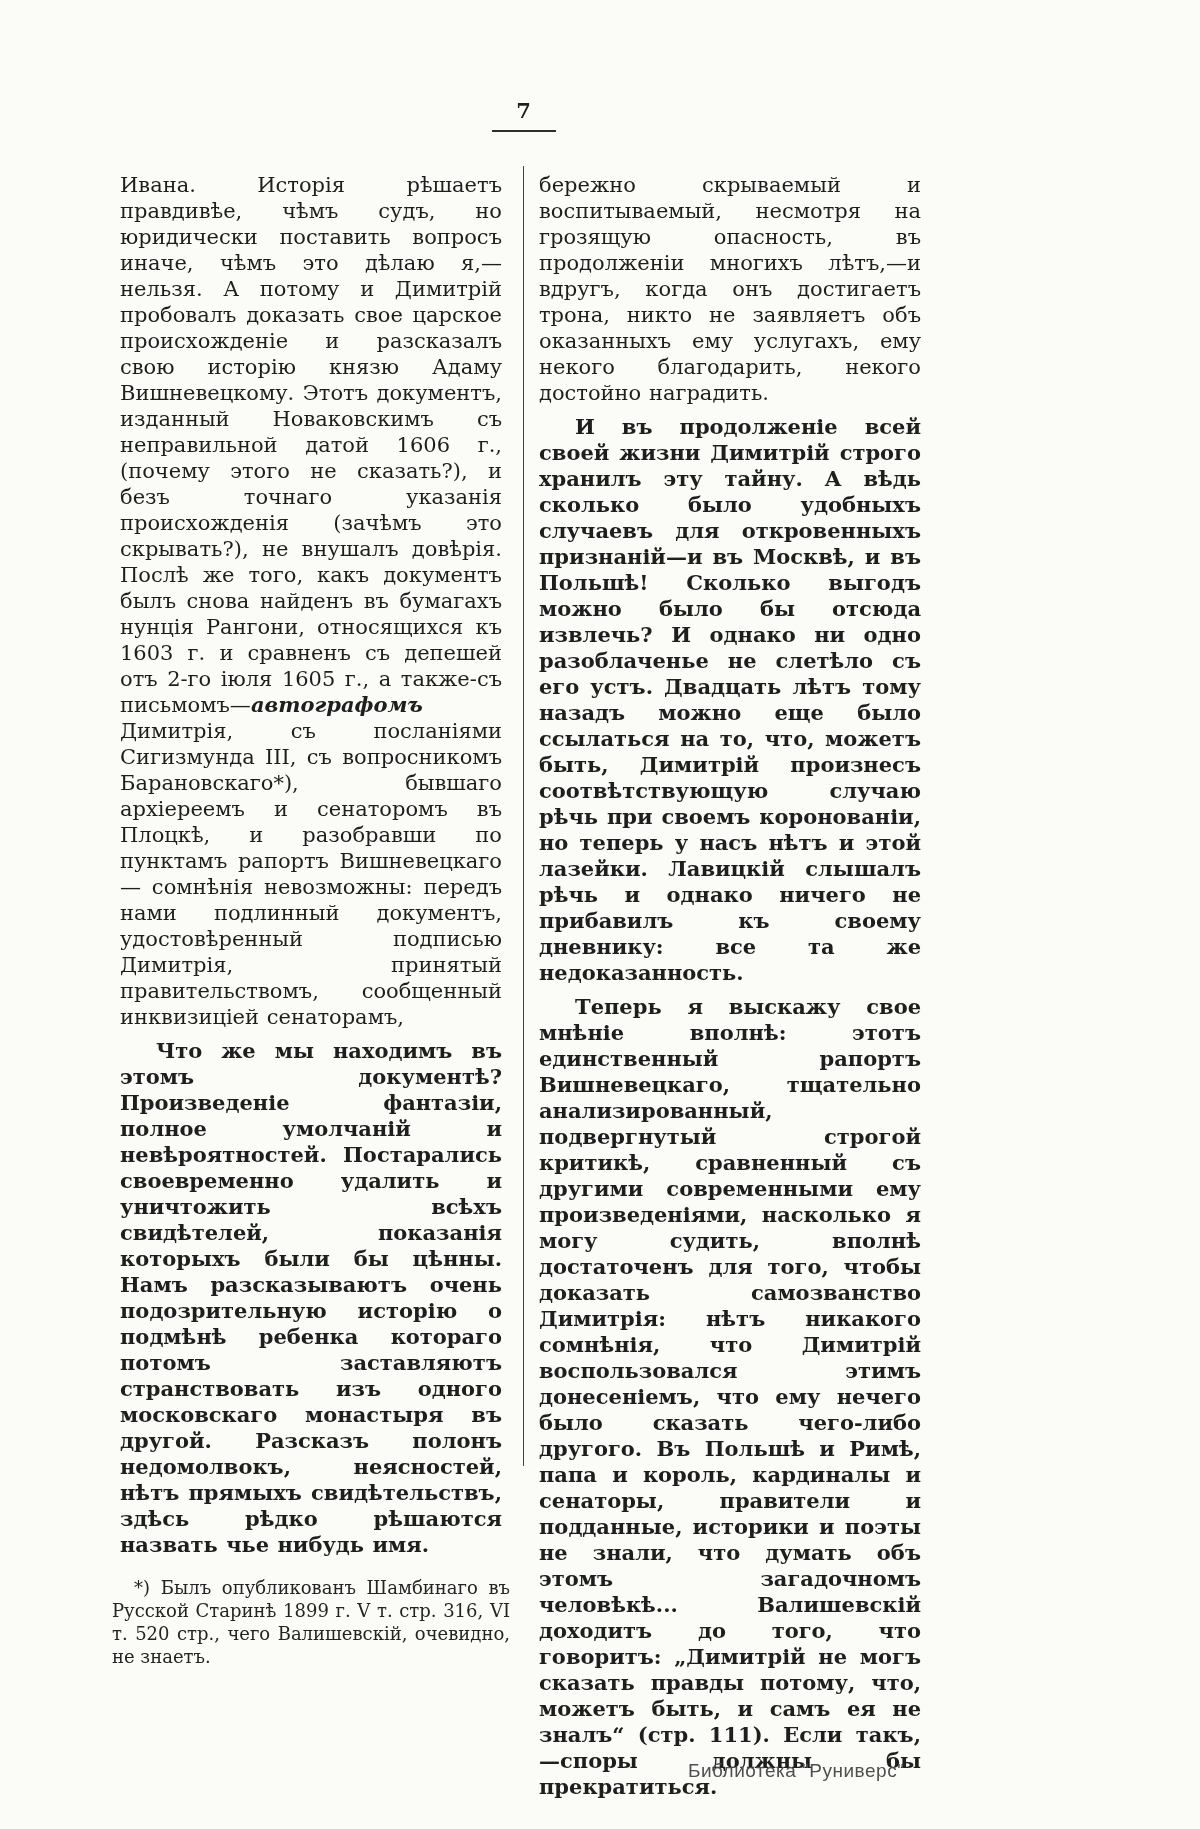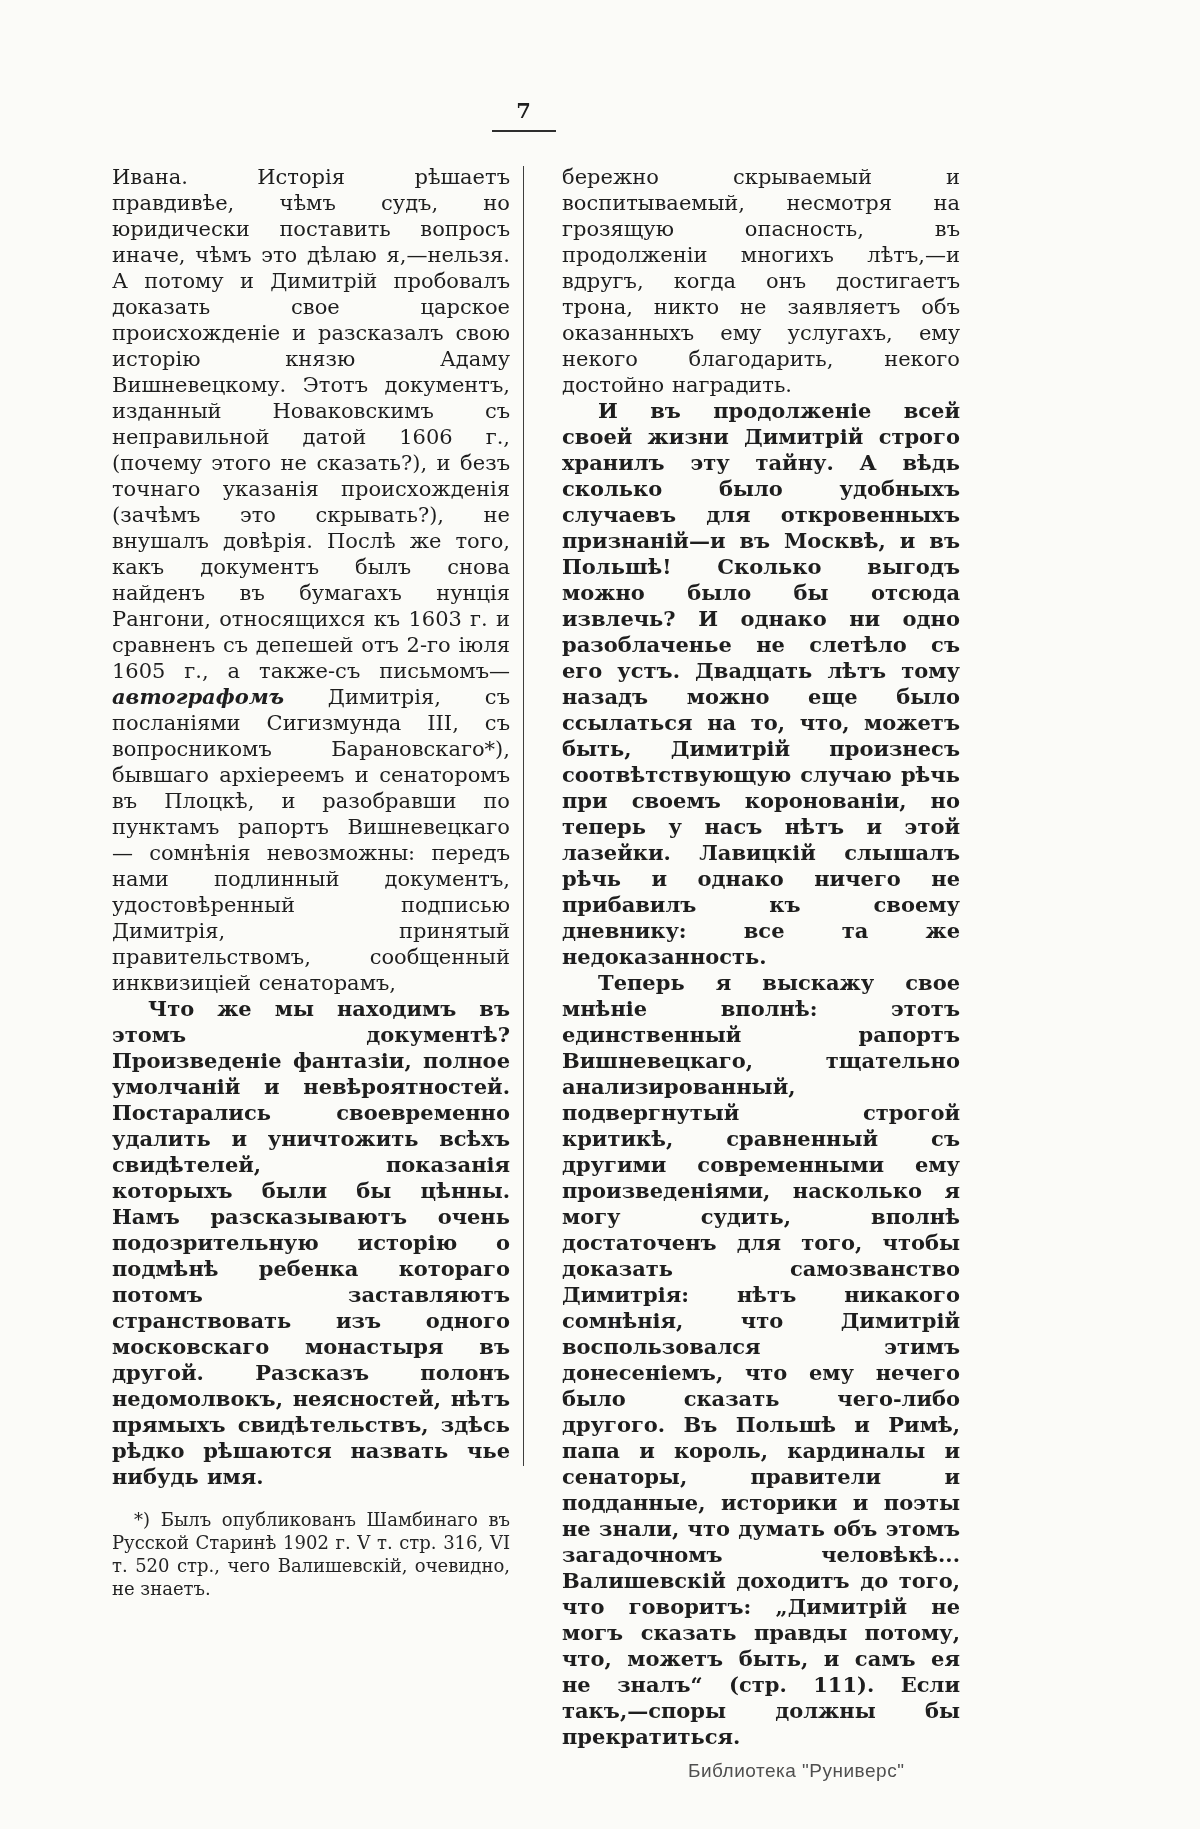--- a/index.html
+++ b/index.html
@@ -49,23 +49,23 @@
     width: 1px;
     height: 1300px;
     background: #3e3e3e;
   }
   .col {
     position: absolute;
     top: 0;
     width: 398px;
   }
   .col-left  { left: 0; }
-  .col-right { left: 450px; }
+  .col-right { left: 419px; }
   .para {
-    margin: 0;
+    margin: 8px;
     font-size: 21px;
     line-height: 26px;
     text-align: justify;
     word-spacing: 1px;
   }
   .para.indent { text-indent: 36px; font-weight: bold; }
   .para em {
     font-style: italic;
     font-weight: bold;
   }
@@ -98,21 +98,21 @@
   </div>
 
   <div class="columns">
     <div class="divider"></div>
 
     <div class="col col-left">
       <div>
           <p class="para"><span>Ивана. Исторія рѣшаетъ правдивѣе, чѣмъ судъ, но юридически поставить вопросъ иначе, чѣмъ это дѣлаю я,—нельзя. А потому и Димитрій пробовалъ доказать свое царское происхожденіе и разсказалъ свою исторію князю Адаму Вишневецкому. Этотъ документъ, изданный Новаковскимъ съ неправильной датой 1606 г., (почему этого не сказать?), и безъ точнаго указанія происхожденія (зачѣмъ это скрывать?), не внушалъ довѣрія. Послѣ же того, какъ документъ былъ снова найденъ въ бумагахъ нунція Рангони, относящихся къ 1603 г. и сравненъ съ депешей отъ 2-го іюля 1605 г., а также-съ письмомъ—</span><em>автографомъ</em><span> Димитрія, съ посланіями Сигизмунда III, съ вопросникомъ Барановскаго*), бывшаго архіереемъ и сенаторомъ въ Плоцкѣ, и разобравши по пунктамъ рапортъ Вишневецкаго — сомнѣнія невозможны: передъ нами подлинный документъ, удостовѣренный подписью Димитрія, принятый правительствомъ, сообщенный инквизиціей сенаторамъ,</span></p>
           <p class="para indent"><span>Что же мы находимъ въ этомъ документѣ? Произведеніе фантазіи, полное умолчаній и невѣроятностей. Постарались своевременно удалить и уничтожить всѣхъ свидѣтелей, показанія которыхъ были бы цѣнны. Намъ разсказываютъ очень подозрительную исторію о подмѣнѣ ребенка котораго потомъ заставляютъ странствовать изъ одного московскаго монастыря въ другой. Разсказъ полонъ недомолвокъ, неясностей, нѣтъ прямыхъ свидѣтельствъ, здѣсь рѣдко рѣшаются назвать чье нибудь имя.</span></p>
         </div>
-      <div class="footnote">*) Былъ опубликованъ Шамбинаго въ Русской Старинѣ 1902 г. V т. стр. 316, VI т. 520 стр., чего Валишевскій, очевидно, не знаетъ.</div>
+      <div class="footnote">*) Былъ опубликованъ Шамбинаго въ Русской Старинѣ 1899 г. V т. стр. 316, VI т. 520 стр., чего Валишевскій, очевидно, не знаетъ.</div>
     </div>
 
     <div class="col col-right">
       <div>
           <p class="para"><span>бережно скрываемый и воспитываемый, несмотря на грозящую опасность, въ продолженіи многихъ лѣтъ,—и вдругъ, когда онъ достигаетъ трона, никто не заявляетъ объ оказанныхъ ему услугахъ, ему некого благодарить, некого достойно наградить.</span></p>
           <p class="para indent"><span>И въ продолженіе всей своей жизни Димитрій строго хранилъ эту тайну. А вѣдь сколько было удобныхъ случаевъ для откровенныхъ признаній—и въ Москвѣ, и въ Польшѣ! Сколько выгодъ можно было бы отсюда извлечь? И однако ни одно разоблаченье не слетѣло съ его устъ. Двадцать лѣтъ тому назадъ можно еще было ссылаться на то, что, можетъ быть, Димитрій произнесъ соотвѣтствующую случаю рѣчь при своемъ коронованіи, но теперь у насъ нѣтъ и этой лазейки. Лавицкій слышалъ рѣчь и однако ничего не прибавилъ къ своему дневнику: все та же недоказанность.</span></p>
           <p class="para indent"><span>Теперь я выскажу свое мнѣніе вполнѣ: этотъ единственный рапортъ Вишневецкаго, тщательно анализированный, подвергнутый строгой критикѣ, сравненный съ другими современными ему произведеніями, насколько я могу судить, вполнѣ достаточенъ для того, чтобы доказать самозванство Димитрія: нѣтъ никакого сомнѣнія, что Димитрій воспользовался этимъ донесеніемъ, что ему нечего было сказать чего-либо другого. Въ Польшѣ и Римѣ, папа и король, кардиналы и сенаторы, правители и подданные, историки и поэты не знали, что думать объ этомъ загадочномъ человѣкѣ... Валишевскій доходитъ до того, что говоритъ: „Димитрій не могъ сказать правды потому, что, можетъ быть, и самъ ея не зналъ“ (стр. 111). Если такъ,—споры должны бы прекратиться.</span></p>
         </div>
     </div>
   </div>

